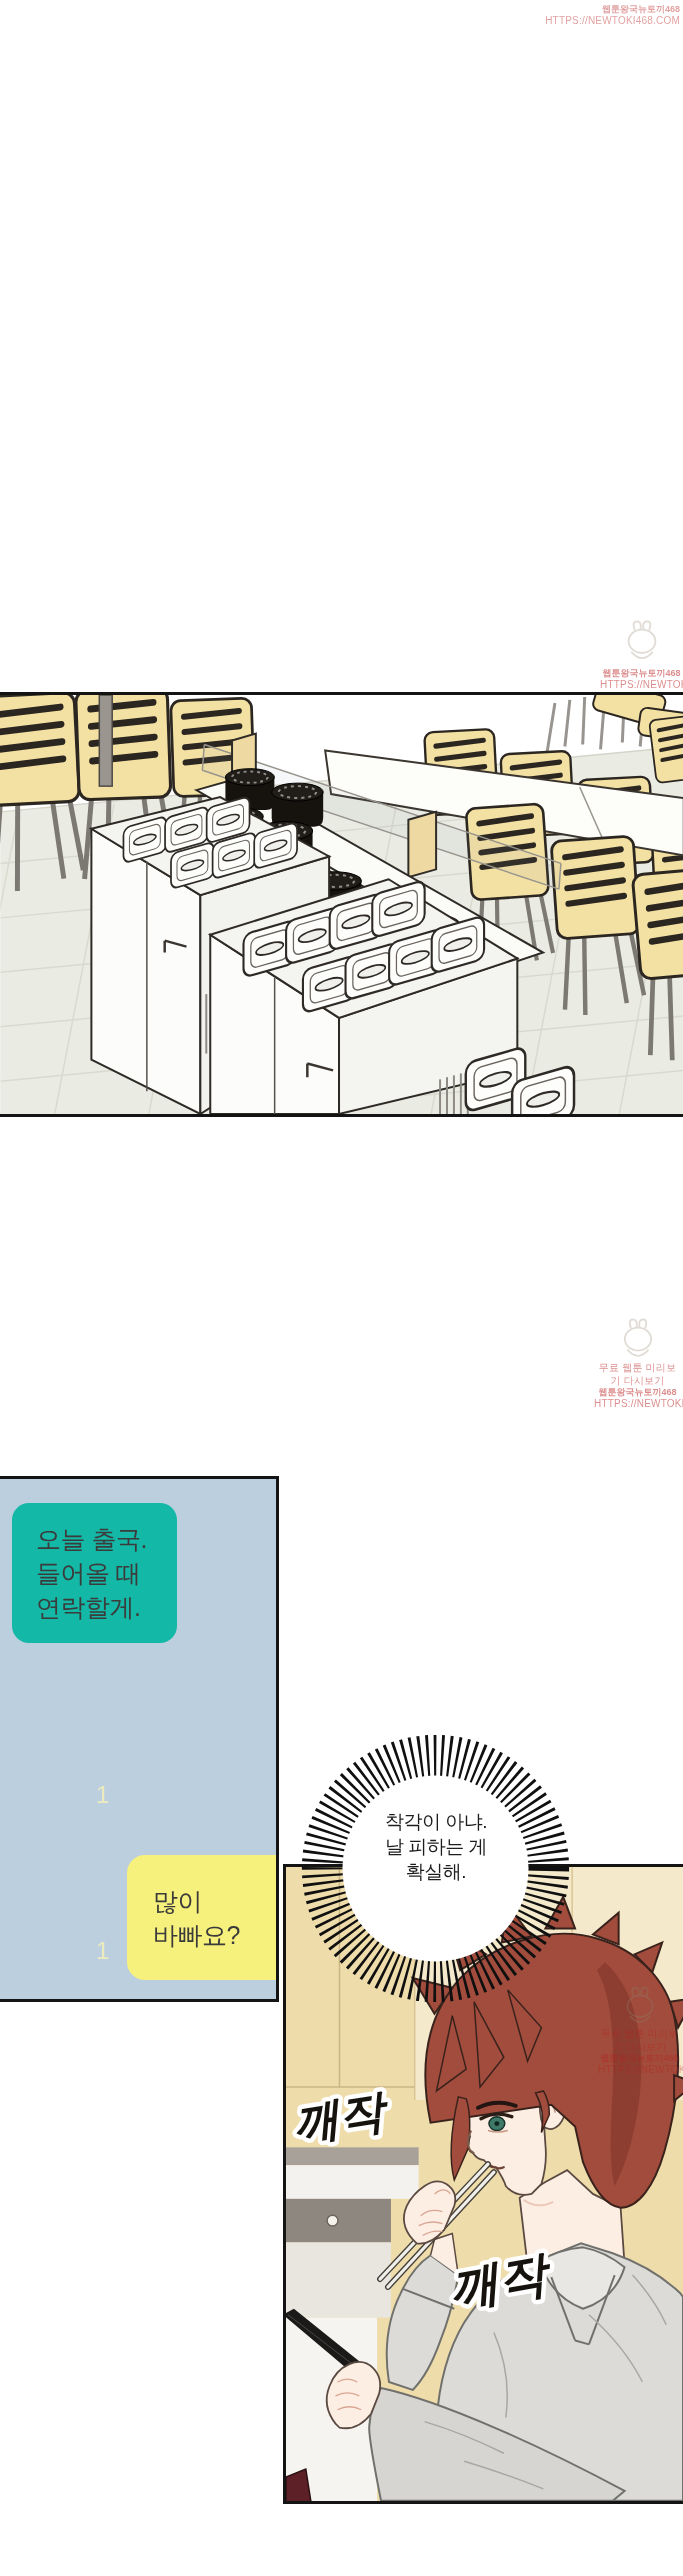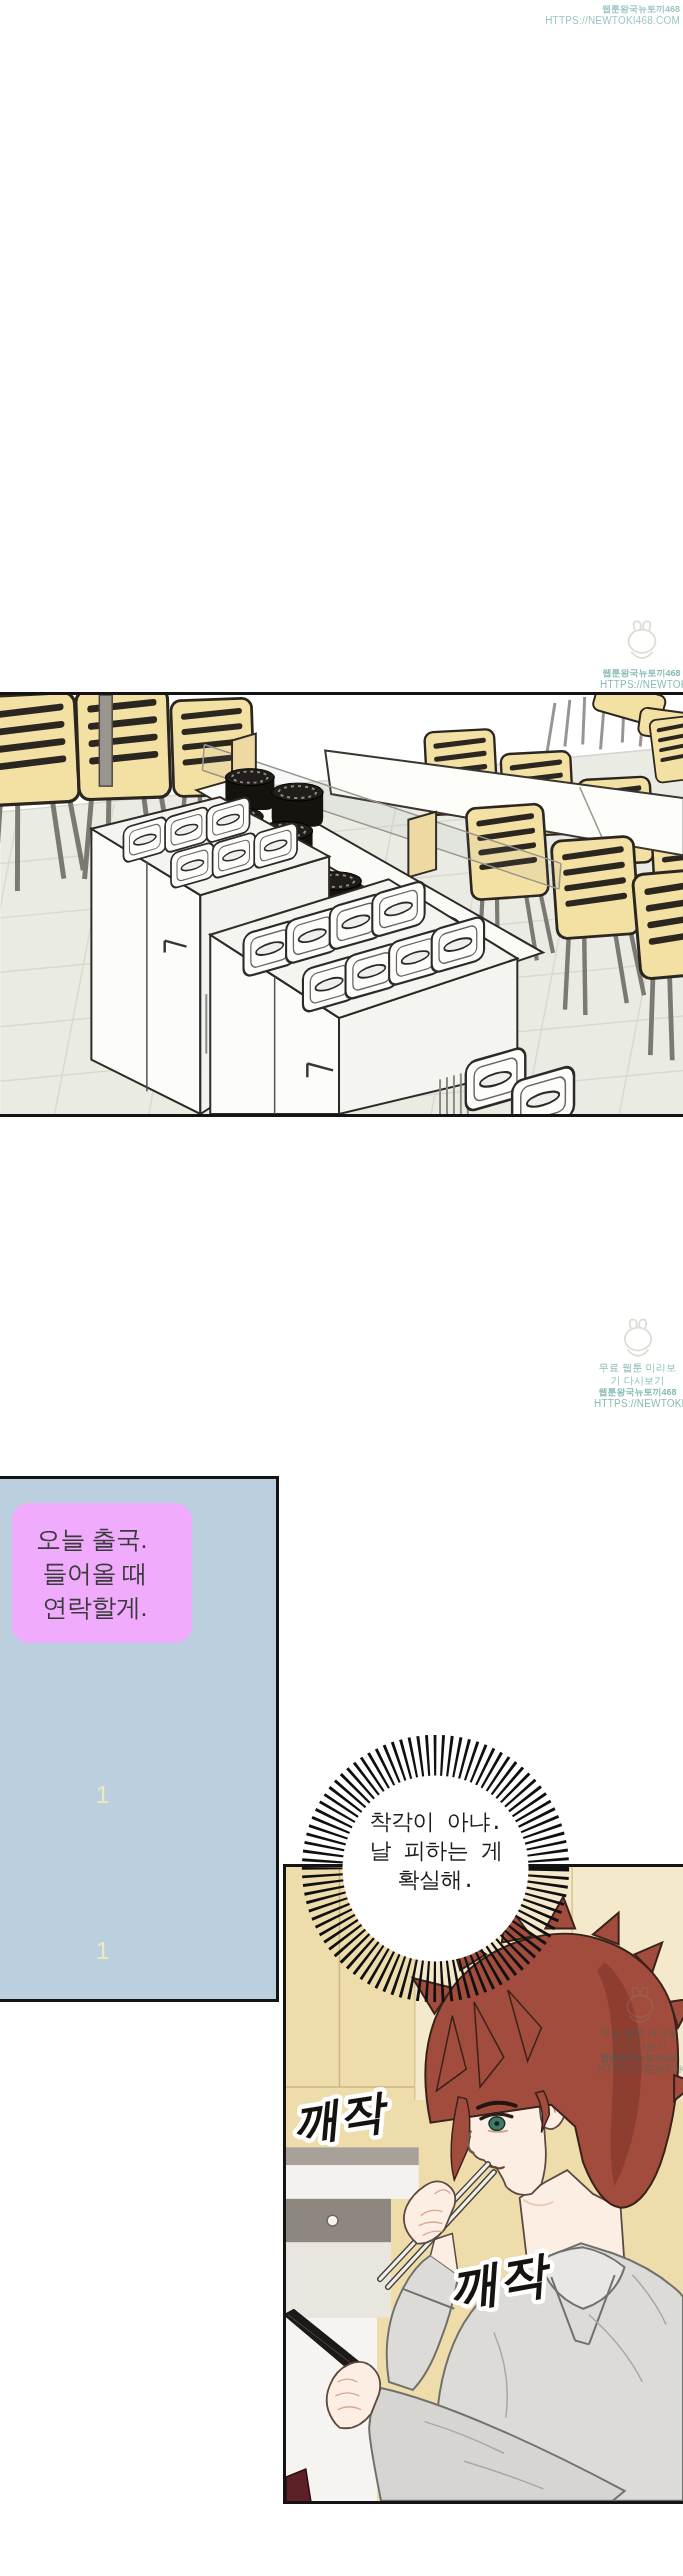--- a/index.html
+++ b/index.html
@@ -1,54 +1,54 @@
 <!DOCTYPE html>
 <html><head>
 <meta charset="utf-8">
 <style>
   html,body{margin:0;padding:0;background:#ffffff;}
   .page{position:relative;width:684px;height:2576px;margin:0 auto;background:#ffffff;overflow:hidden;
         font-family:"Liberation Sans","DejaVu Sans",sans-serif;}
   .pre{white-space:pre-line;}
 
   
-  .wm{position:absolute;color:#0f766e;opacity:.5;text-align:center;line-height:1.25;pointer-events:none;}
+  .wm{position:absolute;color:#b91c1c;opacity:.5;text-align:center;line-height:1.25;pointer-events:none;}
   .wm .l{font-size:10px;letter-spacing:0.2px;}
   .wm .l2{font-size:9px;font-weight:bold;}
   .wm-top{right:4px;top:4px;text-align:right;opacity:.42;}
   .wm svg{display:block;margin:0 auto;}
 
   
   .panel-cafeteria{position:absolute;left:0;top:692px;width:684px;height:419px;
     border-top:3px solid #141414;border-bottom:3px solid #141414;box-sizing:content-box;background:#fff;}
   .panel-cafeteria svg{display:block;}
 
   
   .panel-chat{position:absolute;left:-10px;top:1476px;width:289px;height:526px;box-sizing:border-box;
     border:3px solid #141414;background:#bccfdf;}
   .bubble{position:absolute;display:flex;align-items:center;box-sizing:border-box;
     color:#3b3b3b;font-size:25px;line-height:1.36;letter-spacing:-0.5px;}
-  .bubble-received{left:19px;top:24px;width:180px;height:140px;background:#f0abfc;border-radius:17px;padding:10px 24px;text-align:right;}
+  .bubble-received{left:19px;top:24px;width:165px;height:140px;background:#14b8a6;border-radius:17px;padding:10px 24px;}
   .bubble-sent{background:#f6f07c;border-radius:18px 0 0 18px;right:0;padding:10px 20px 10px 26px;}
   .bubble-sent-1{top:217px;left:136px;height:128px;}
   .bubble-sent-2{top:376px;left:134px;height:125px;}
   .unread{position:absolute;color:#edebbe;font-size:24px;}
   .unread-1{left:103px;top:302px;}
   .unread-2{left:103px;top:458px;}
 
   
   .panel-character{position:absolute;left:283px;top:1864px;width:400px;height:640px;box-sizing:border-box;
     border:3px solid #141414;border-right:none;background:#eedcab;overflow:hidden;}
   .panel-character > svg{position:absolute;left:0;top:0;}
 
   
   .burst{position:absolute;left:292px;top:1724px;width:287px;height:289px;pointer-events:none;}
   .burst svg{position:absolute;left:0;top:0;}
   .burst-text{position:absolute;left:45px;top:85px;width:198px;text-align:center;
-    font-size:22px;line-height:1.32;color:#1d1d1d;letter-spacing:-0.5px;font-family:Liberation Mono, monospace;}
+    font-size:19px;line-height:1.32;color:#1d1d1d;letter-spacing:-0.5px;}
 
   
   .sfx{position:absolute;pointer-events:none;}
   .sfx text{font-family:"Liberation Sans","DejaVu Sans",sans-serif;font-weight:bold;font-style:italic;
     fill:#16130f;stroke:#ffffff;stroke-width:9px;paint-order:stroke;stroke-linejoin:round;}
 </style>
 </head>
 <body>
 
 <div class="page">
@@ -249,20 +249,24 @@
   </div>
 
   <section class="panel-chat">
     <div class="bubble bubble-received">
       <span class="pre">오늘 출국.
 들어올 때
 연락할게.</span>
     </div>
     <span class="unread unread-1">1</span>
     <span class="unread unread-2">1</span>
+    <div class="bubble bubble-sent bubble-sent-2">
+      <span class="pre">많이
+바빠요?</span>
+    </div>
   </section>
 
   <section class="panel-character">
     <svg width="397" height="634" viewBox="0 0 401 640">
 
       <rect x="0" y="0" width="401" height="640" fill="#eedcab"></rect>
       <rect x="130" y="0" width="271" height="235" fill="#f4e9ca"></rect>
       <path d="M130,0 L130,235 M289,0 L289,210" stroke="#d9c492" stroke-width="1.5"></path>
       <path d="M0,222 L130,222 M54,0 L54,222" stroke="#cbb586" stroke-width="1.5"></path>
       <g>

